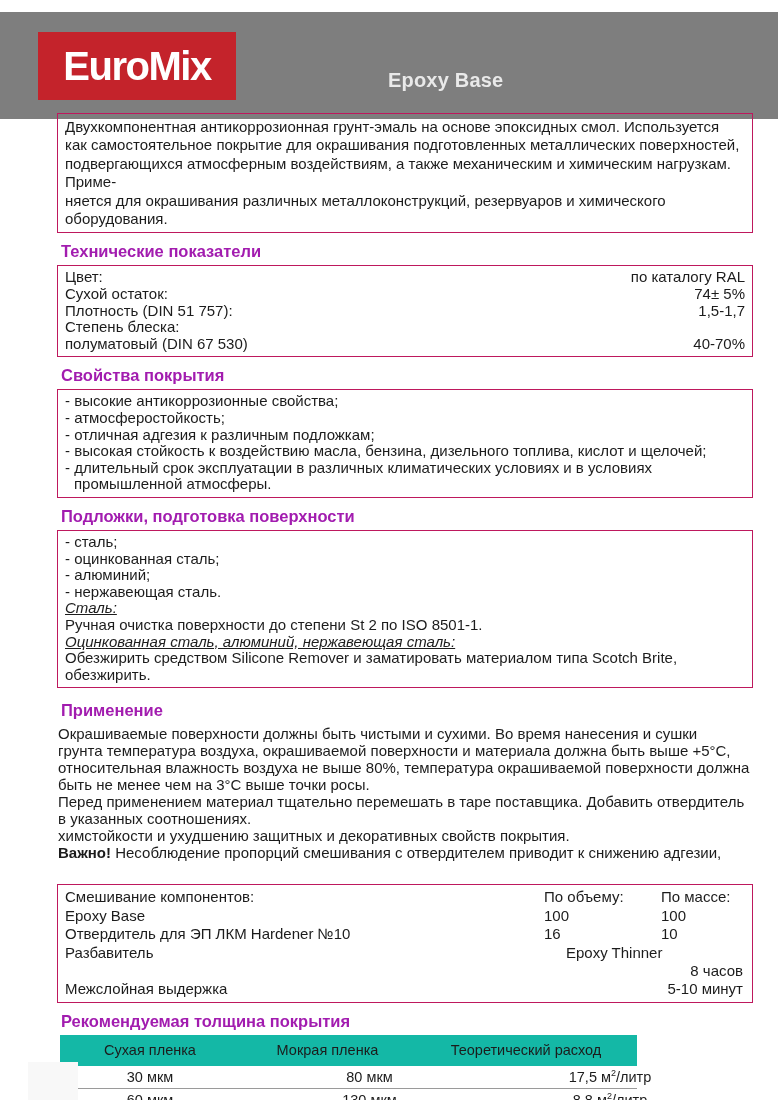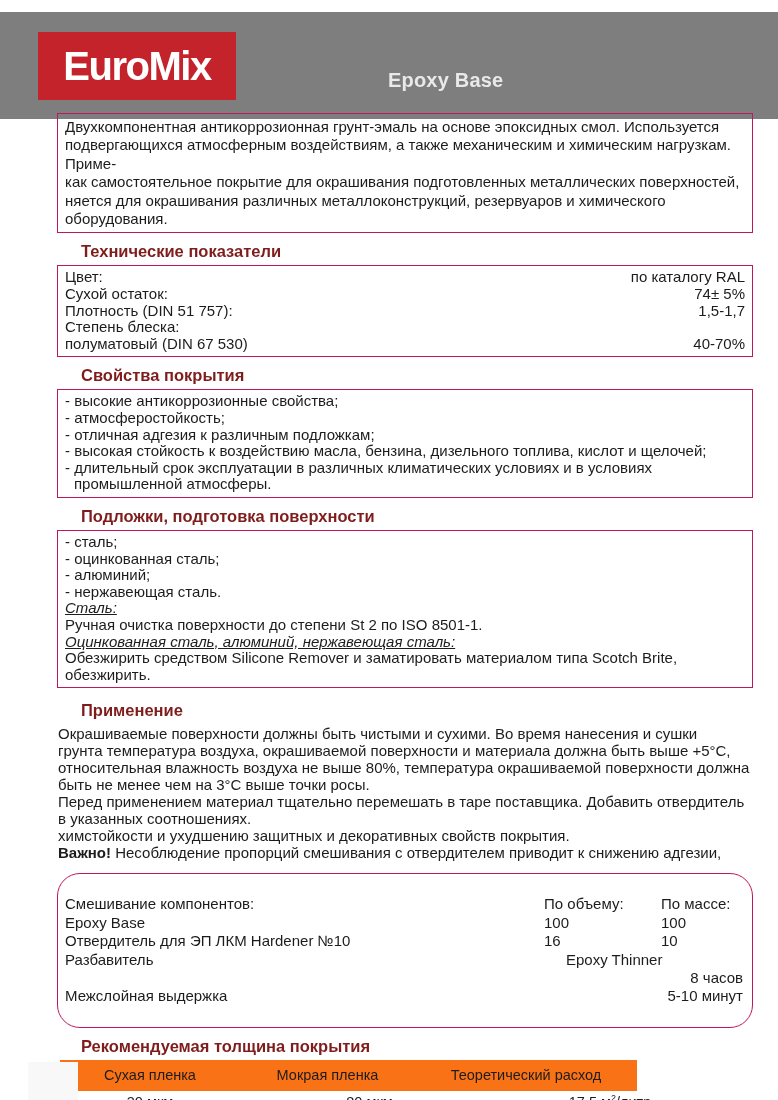--- a/index.html
+++ b/index.html
@@ -18,38 +18,38 @@
     position:absolute; left:388px; top:57px; color:#e9e9e9; font-weight:bold; font-size:20px;
     letter-spacing:0.2px;
   }
   
   .content { position:absolute; top:113px; left:57px; width:696px; }
   .box {
     border:1px solid #be185d; padding:3px 7px 4px 7px; font-size:15px; line-height:16.6px;
     box-sizing:border-box;
   }
   .intro-box { line-height:18.4px; padding:4px 7px; }
-  h2.sec { font-size:16.5px; font-weight:bold; margin:9px 0 4px 24px; color:#7f1d1d; }
+  h2.sec { font-size:16.5px; font-weight:bold; margin:9px 0 4px 4px; color:#a21caf; }
   h2.sec-app { margin-top:13px; margin-bottom:5px; }
   .spec-row { display:flex; justify-content:space-between; }
   .spec-row .v { white-space:nowrap; }
   .hang { padding-left:9px; text-indent:-9px; }
   .ital-u { font-style:italic; text-decoration:underline; }
   
   .app-text { font-size:15px; line-height:17px; margin:0 0 12px 1px; }
   .bold { font-weight:bold; }
   
-  .mix-box { margin-top:12px; padding:21px 7px;border-radius:23px; }
+  .mix-box { margin-top:23px; padding:3px 7px; }
   .mix-row { display:grid; grid-template-columns:479px 117px 1fr; line-height:18.4px; }
   .mix-row .right-v { grid-column:2 / 4; text-align:right; padding-right:2px; }
   .mix-row .thinner { grid-column:2 / 4; padding-left:22px; }
   
   .th-table { margin:4px 0 0 3px; width:577px; font-size:14.5px; }
   .th-head {
-    display:grid; grid-template-columns:180px 175px 222px; background:#f97316;
+    display:grid; grid-template-columns:180px 175px 222px; background:#14b8a6;
     height:31px; align-items:center; text-align:center;
   }
   .th-row {
     display:grid; grid-template-columns:180px 175px 222px; height:22px; align-items:center;
     text-align:center; border-bottom:1px solid #9a9a9a;gap:42px;
   }
   .th-row sup { font-size:9px; }
   
   .corner-mark { position:absolute; left:28px; top:1062px; width:50px; height:38px; background:#f8f8f8; }
 </style>
@@ -60,22 +60,22 @@
   <div class="logo">
     <span>EuroMix</span>
   </div>
   <div class="product-title">Epoxy Base</div>
 </div>
 
 <div class="content">
 
   <div class="box intro-box">
     <div>Двухкомпонентная  антикоррозионная грунт-эмаль на основе эпоксидных смол. Используется</div>
+    <div>как самостоятельное покрытие для окрашивания подготовленных металлических поверхностей,</div>
     <div>подвергающихся атмосферным воздействиям, а также механическим и химическим нагрузкам. Приме-</div>
-    <div>как самостоятельное покрытие для окрашивания подготовленных металлических поверхностей,</div>
     <div>няется для окрашивания различных металлоконструкций, резервуаров и химического оборудования.</div>
   </div>
 
   <h2 class="sec">Технические показатели</h2>
   <div class="box">
     <div class="spec-row">
       <span>Цвет:</span>
       <span class="v">по каталогу RAL</span>
     </div>
     <div class="spec-row">

